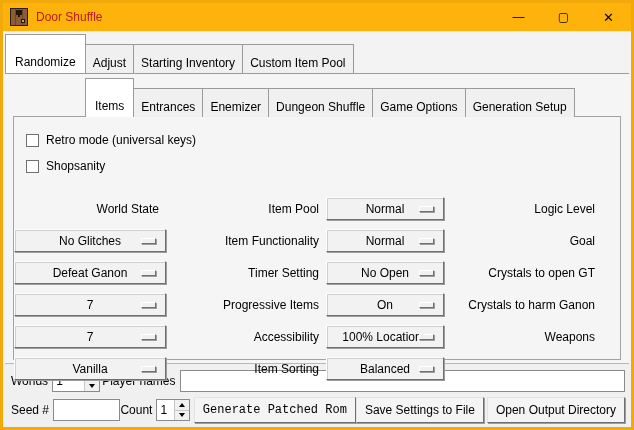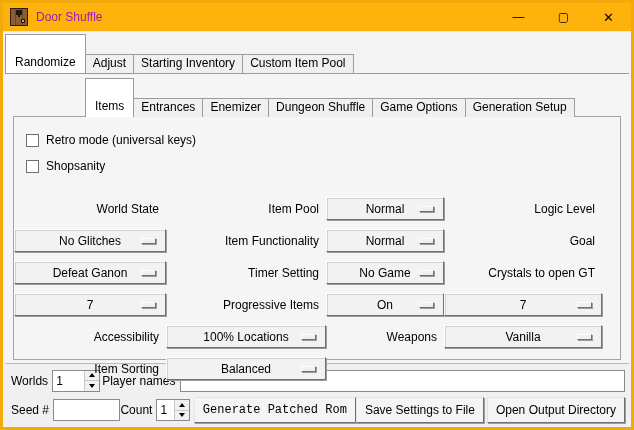--- a/index.html
+++ b/index.html
@@ -17,40 +17,40 @@
     position:relative;
     display:flex; flex-direction:column;
   }
   
   .titlebar {
     height:28px; background:#fdb30b;
     display:flex; align-items:center;
     padding-left:7px; flex:0 0 auto;
   }
   .app-icon { width:18px; height:18px; margin-right:8px; flex:0 0 auto; }
-  .title-text { font-size:12px; color:#a21caf; }
+  .title-text { font-size:12px; color:#b91c1c; }
   .win-controls { margin-left:auto; display:flex; height:100%; }
   .win-btn {
     width:45px; height:100%; display:flex; align-items:center; justify-content:center;
     font-size:12px; color:#000; cursor:default;
   }
   .win-btn.close { font-size:13px; }
   
   .inner {
     flex:1; background:#f3f3f3; position:relative;
     border-top:1px solid #ffe9a8;
     display:flex; flex-direction:column;
   }
   
   .tabrow { display:flex; align-items:flex-end; padding-left:2px; position:relative; }
   .tabrow .tab {
     background:#f0f0f0;
     border:1px solid #9b9b9b;
     border-bottom:none;
-    padding:1px 7px 3px 7px;
+    padding:11px 7px 3px 7px;
     margin-right:-1px;
     position:relative;
     white-space:nowrap;
   }
   .tabrow .tab.active {
     background:#ffffff;
     padding:20px 9px 4px 9px;
     z-index:3;
   }
   .main-tabrow { margin-top:2px; }
@@ -210,35 +210,36 @@
             <span class="dd-indicator"></span>
           </div>
 
           <div class="set-label">Goal</div>
           <div class="dropdown">
             <span class="dd-value">Defeat Ganon</span>
             <span class="dd-indicator"></span>
           </div>
           <div class="set-label">Timer Setting</div>
           <div class="dropdown">
-            <span class="dd-value">No Game</span>
+            <span class="dd-value">No Open</span>
             <span class="dd-indicator"></span>
           </div>
 
           <div class="set-label">Crystals to open GT</div>
           <div class="dropdown">
             <span class="dd-value">7</span>
             <span class="dd-indicator"></span>
           </div>
           <div class="set-label">Progressive Items</div>
           <div class="dropdown">
             <span class="dd-value">On</span>
             <span class="dd-indicator"></span>
           </div>
 
+          <div class="set-label">Crystals to harm Ganon</div>
           <div class="dropdown">
             <span class="dd-value">7</span>
             <span class="dd-indicator"></span>
           </div>
           <div class="set-label">Accessibility</div>
           <div class="dropdown">
             <span class="dd-value">100% Locations</span>
             <span class="dd-indicator"></span>
           </div>
 

